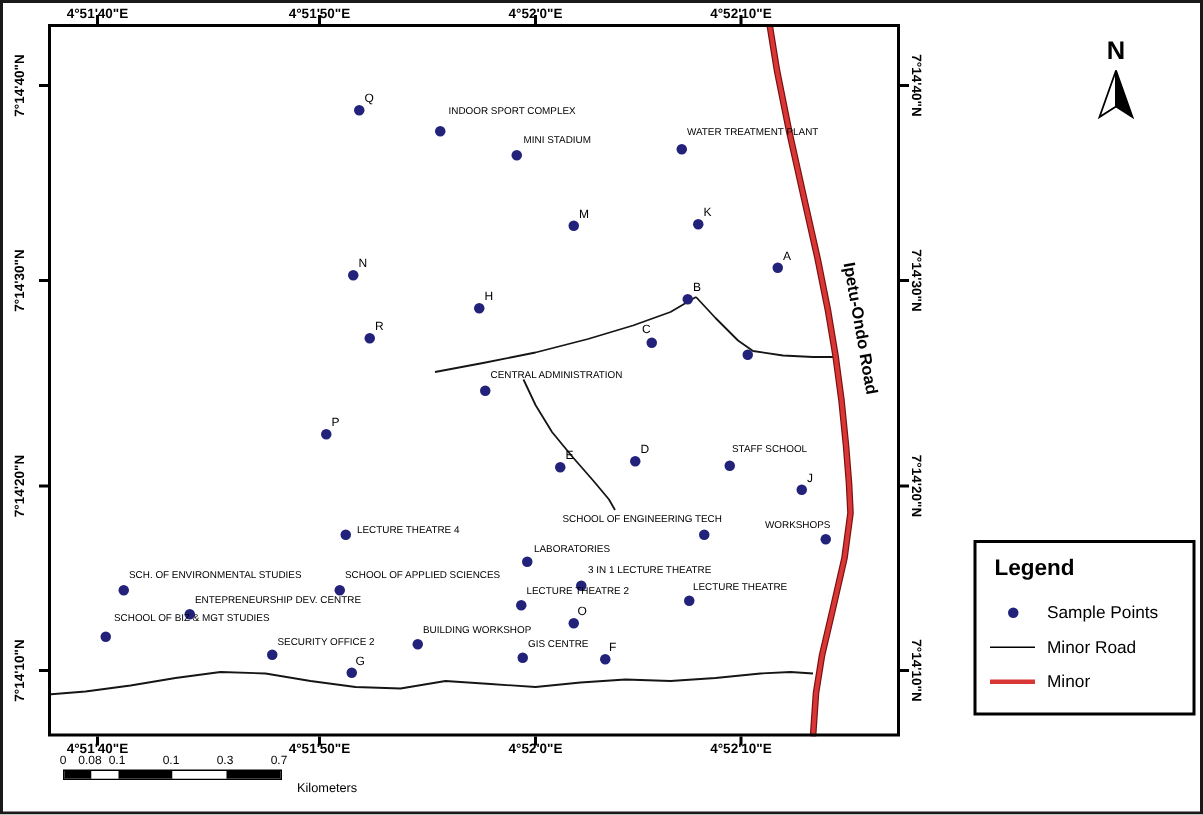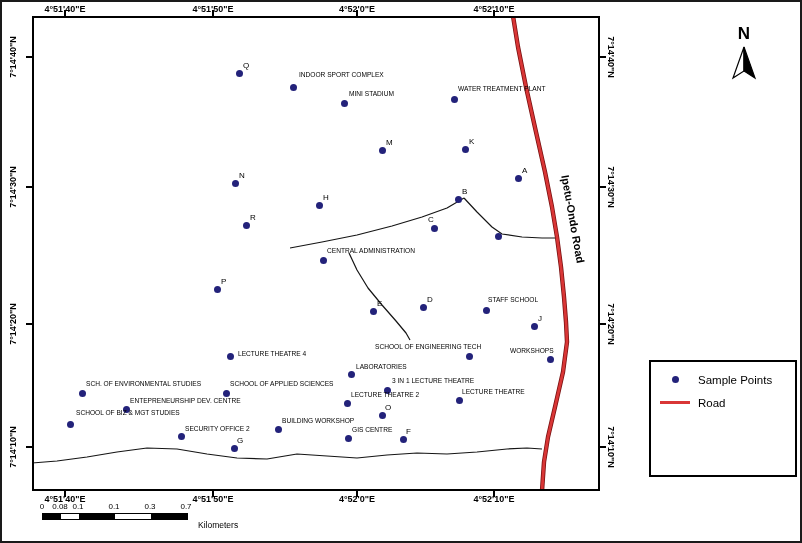--- a/index.html
+++ b/index.html
@@ -135,31 +135,38 @@
 
   <div id="north">
     <div id="north-n">N</div>
     <svg viewBox="0 0 26 34" width="26" height="34">
       <polygon points="13,1 2,32 13,25" fill="#ffffff" stroke="#000" stroke-width="1.2"></polygon>
       <polygon points="13,1 24,32 13,25" fill="#000000" stroke="#000" stroke-width="1.2"></polygon>
     </svg>
   </div>
 
   <div id="legend">
+    <div id="legend-title">Legend</div>
     <div class="legend-item">
       <span class="legend-marker">
           <span class="legend-dot"></span>
         </span>
       <span class="legend-label">Sample Points</span>
     </div>
     <div class="legend-item">
       <span class="legend-marker">
+          <span class="legend-minor"></span>
+        </span>
+      <span class="legend-label">Minor Road</span>
+    </div>
+    <div class="legend-item">
+      <span class="legend-marker">
           <span class="legend-road"></span>
         </span>
-      <span class="legend-label">Road</span>
+      <span class="legend-label">Minor</span>
     </div>
   </div>
 
   <div id="scalebar">
     <div id="sb-unit">Kilometers</div>
   <div class="sb-num" style="left: 40px;">0</div>
       <div class="sb-num" style="left: 58px;">0.08</div>
       <div class="sb-num" style="left: 76px;">0.1</div>
       <div class="sb-num" style="left: 112px;">0.1</div>
       <div class="sb-num" style="left: 148px;">0.3</div>

